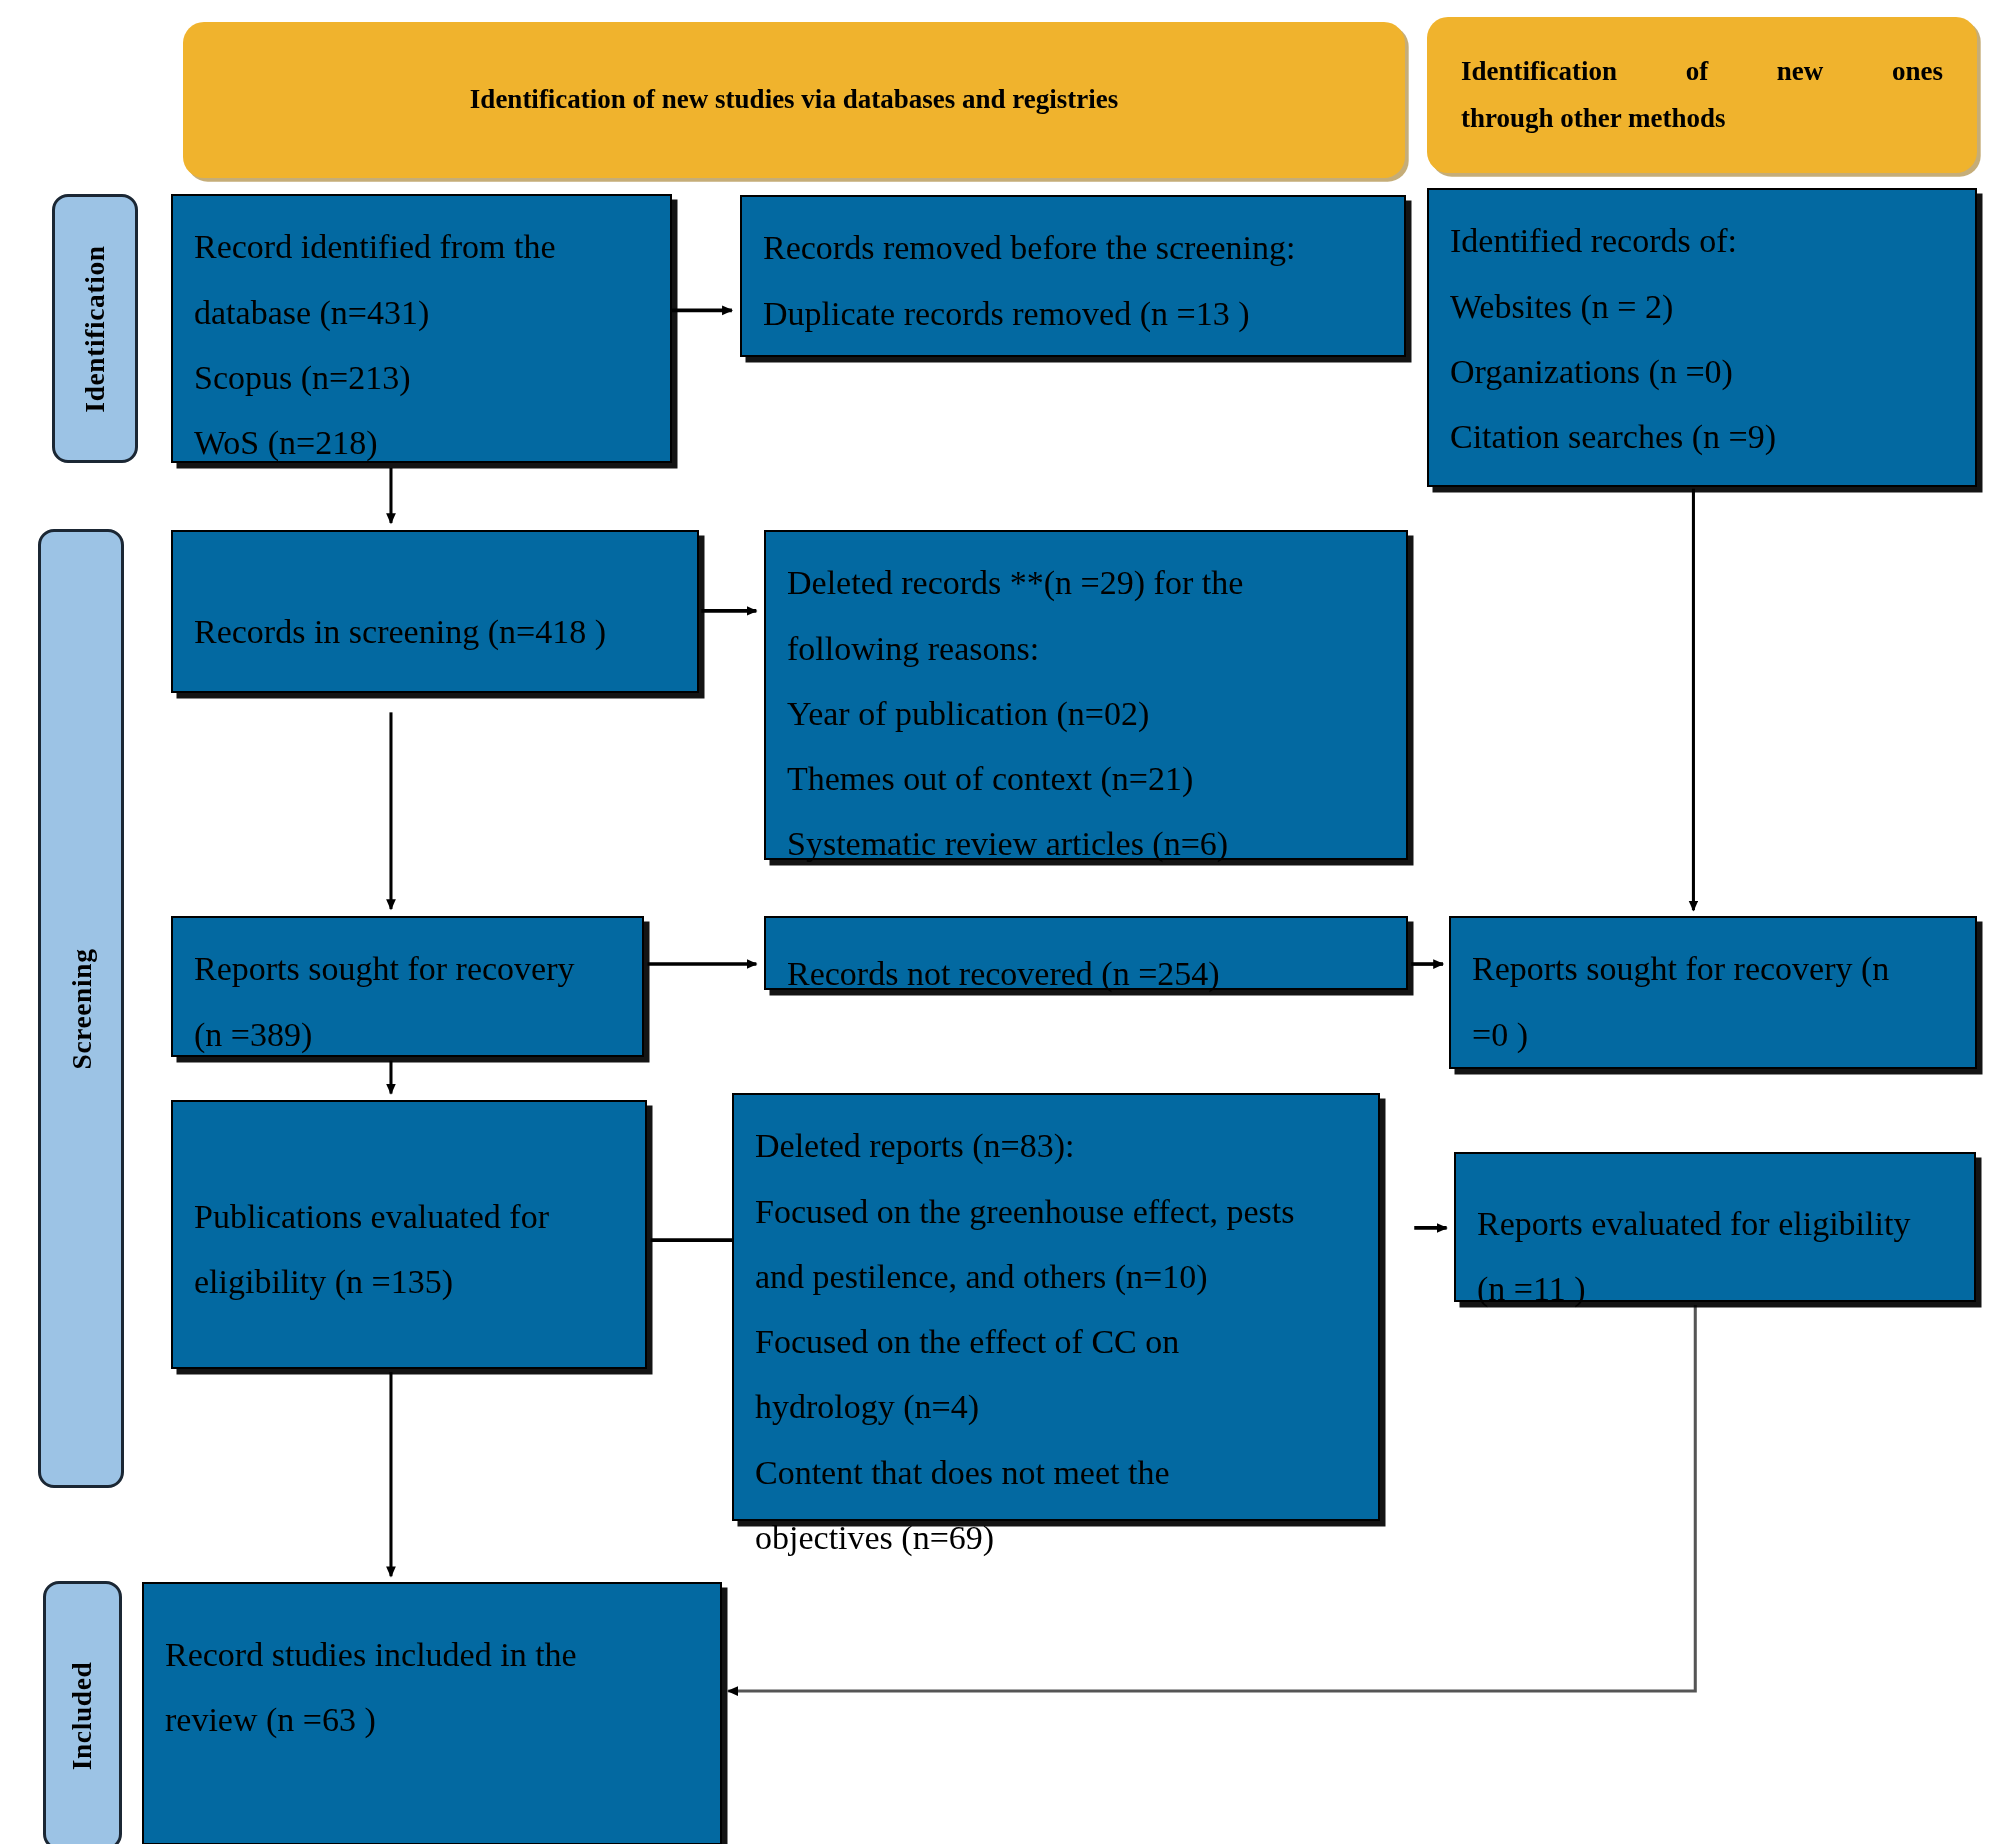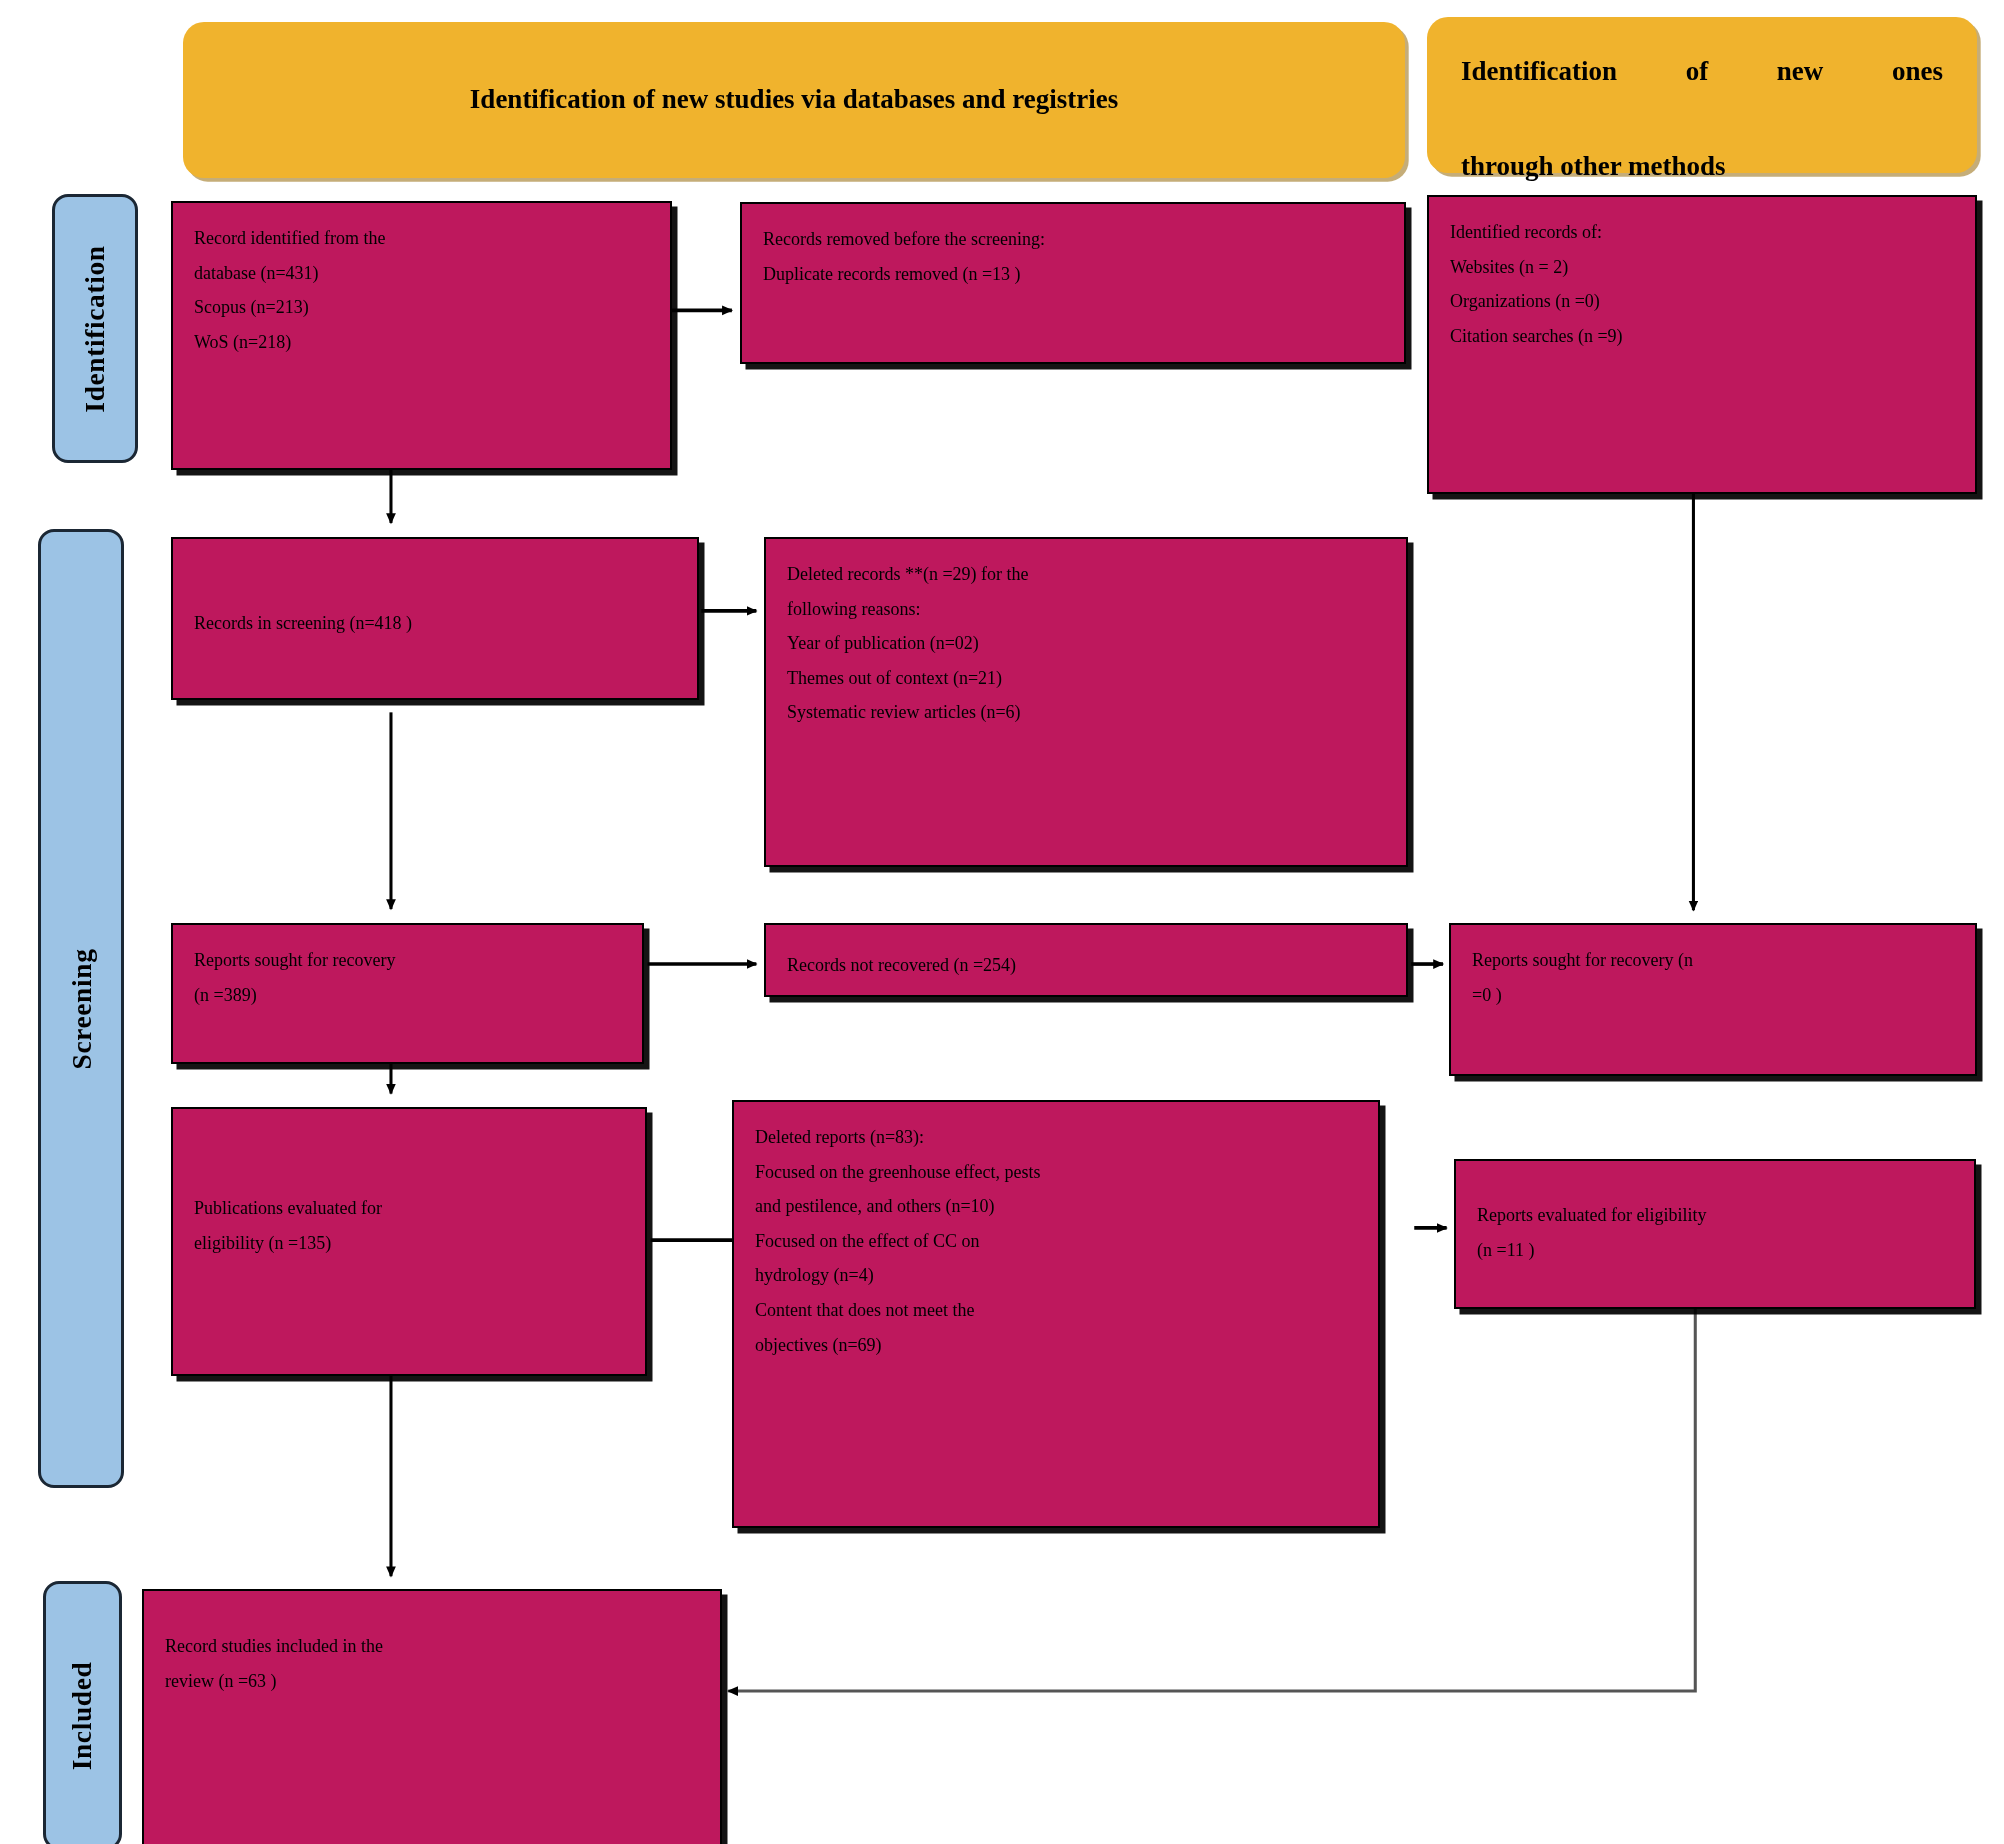--- a/index.html
+++ b/index.html
@@ -31,21 +31,20 @@
     line-height: 1.75;
     justify-content: center;
   }
   .banner-left  { left: 183px;  top: 22px;  width: 1222px; height: 156px; padding: 0 34px; }
   .banner-right { left: 1427px; top: 17px;  width: 550px;  height: 156px; padding: 0 34px;
                   flex-direction: column; align-items: flex-start; justify-content: center; }
   .banner-right .jline {
     width: 100%;
     text-align: justify;
     text-align-last: justify;
-    margin-top: 48px;
   }
   .banner-right .jline.last { text-align: left; text-align-last: left; }
 
   
   .stage-label {
     position: absolute;
     background: #9CC3E5;
     border: 3.1px solid #1b2734;
     border-radius: 16px;
     display: flex;
@@ -60,28 +59,27 @@
     letter-spacing: 0.6px;
     color: #000;
   }
   .lbl-identification { left: 52px;  top: 194px;  width: 86px; height: 269px; }
   .lbl-screening      { left: 38px;  top: 529px;  width: 86px; height: 959px; }
   .lbl-included       { left: 43px;  top: 1581px; width: 79px; height: 269px; }
 
   
   .box {
     position: absolute;
-    background: #be185d;
+    background: #0369a1;
     border: 2.4px solid #000000;
     box-shadow: 5.5px 5.5px 0 rgba(0,0,0,0.92);
     padding: 18.3px 21px;
-    font-size: 18px;
+    font-size: 34px;
     line-height: 1.92;
     color: #000;
-    margin-top: 7px;
   }
   .box .ln { display: block; white-space: pre-wrap; }
 
   .b-records-db       { left: 171px;  top: 194px;  width: 501px;  height: 269px; }
   .b-removed          { left: 740px; top: 195px;  width: 666px; height: 162px; }
   .b-identified-other { left: 1427px; top: 188px;  width: 550px;  height: 299px; }
   .b-screening        { left: 171px;  top: 530px;  width: 528px;  height: 163px; padding-top: 67px; }
   .b-deleted-records  { left: 764px; top: 530px;  width: 644px; height: 330px; }
   .b-sought           { left: 171px;  top: 916px; width: 473px;  height: 141px; }
   .b-not-recovered    { left: 764px; top: 916px; width: 644px; height: 74px; padding-top: 23px; }

